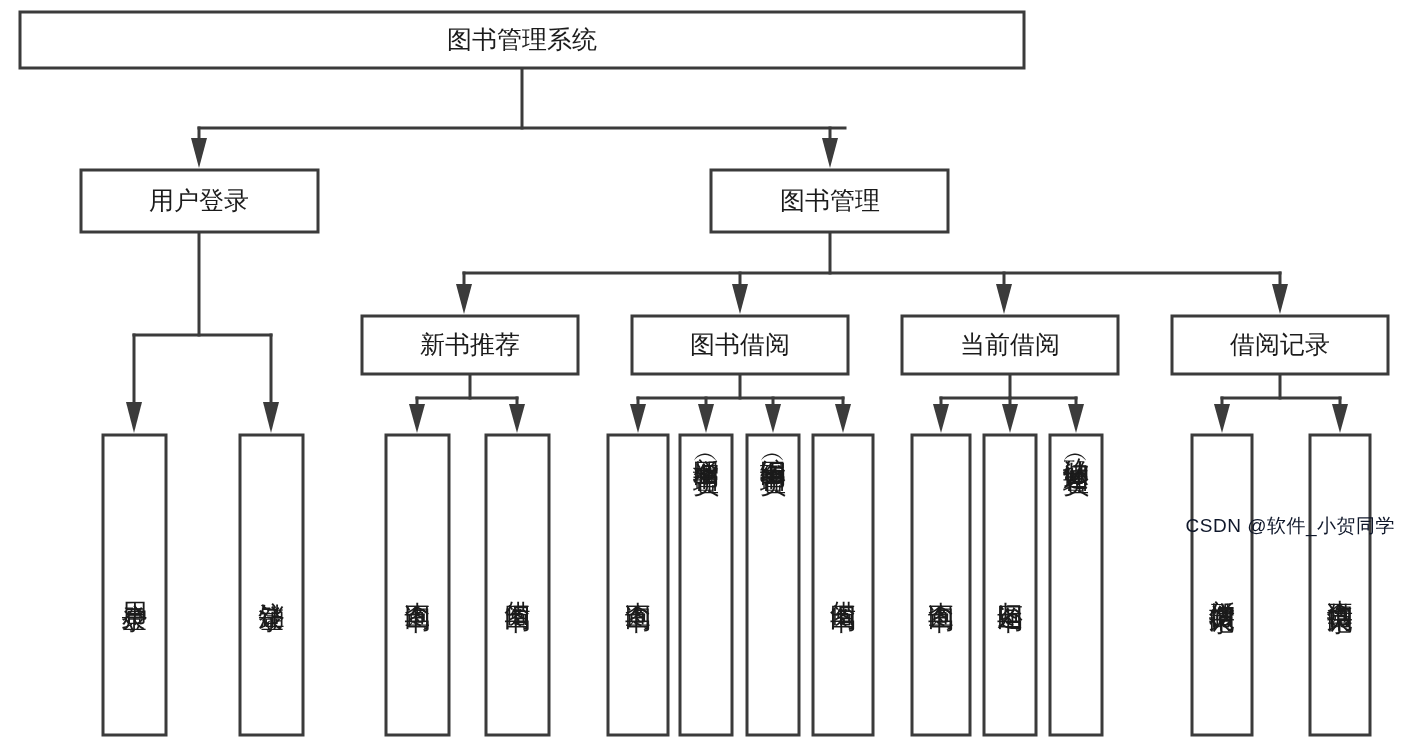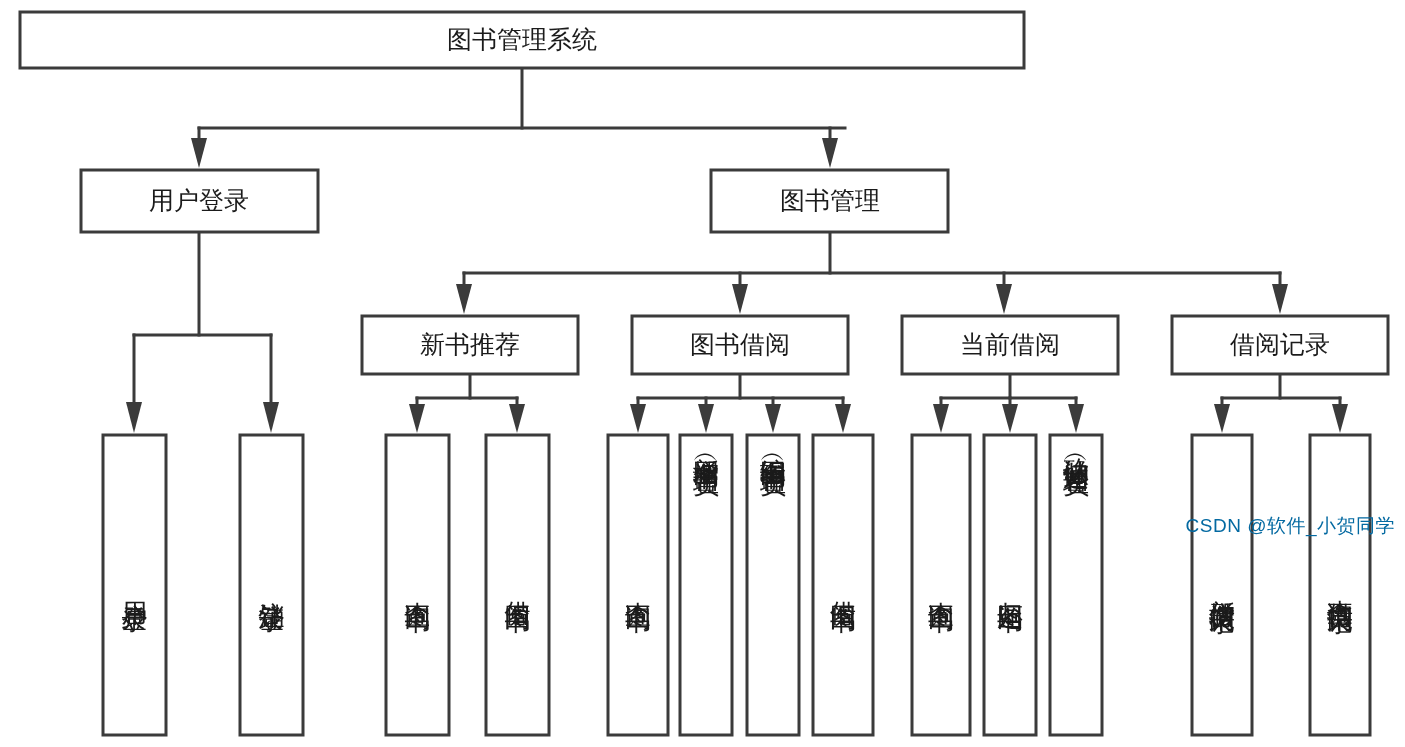--- a/index.html
+++ b/index.html
@@ -64,21 +64,21 @@
     letter-spacing: 2px;
     color: #1b1b1b;
     white-space: nowrap;
   }
   .watermark {
     position: absolute;
     right: 10px;
     bottom: 6px;
     font-family: "Liberation Sans", "DejaVu Sans", sans-serif;
     font-size: 19px;
-    color: #0369a1;
+    color: #0f172a;
     white-space: nowrap;
     letter-spacing: 0.5px;
   }
 </style>
 </head>
 <body>
 
 <div id="diagram-root">
 
   <svg class="flow" viewBox="0 0 1405 747" xmlns="http://www.w3.org/2000/svg">

